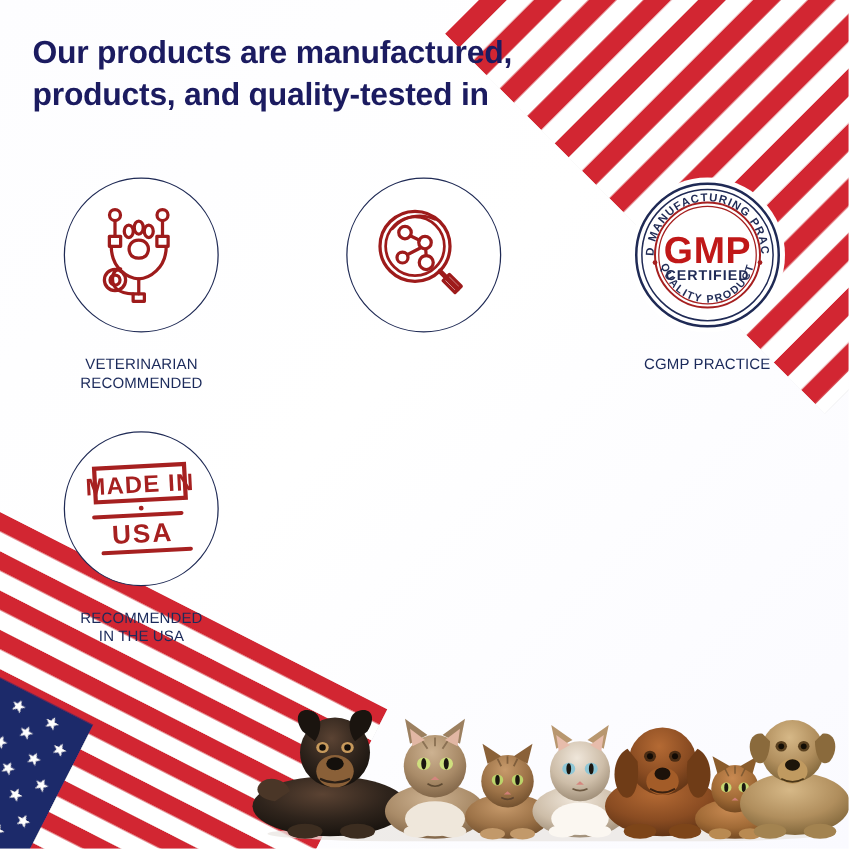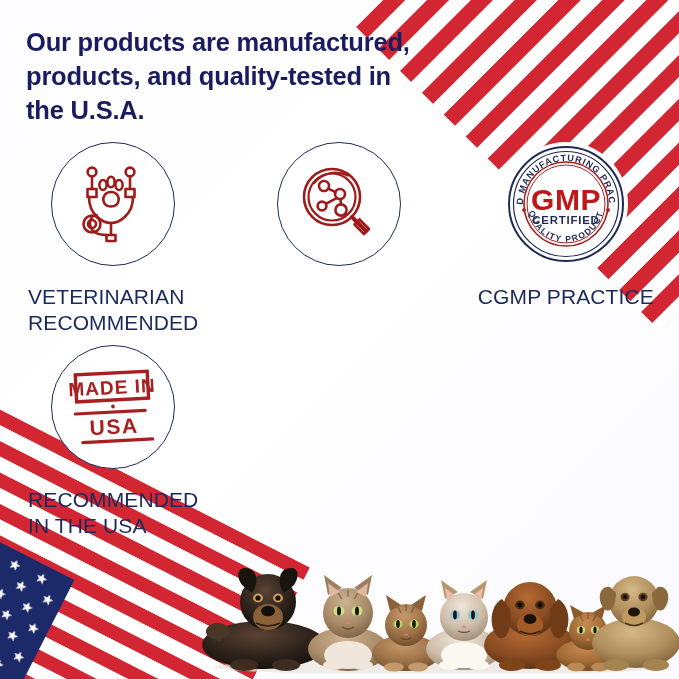--- a/index.html
+++ b/index.html
@@ -58,22 +58,23 @@
     width:124px;height:124px;border-radius:50%;
     border:1.6px solid #1f2a55;
     background:#fff;
     display:flex;align-items:center;justify-content:center;
     box-sizing:border-box;
   }
   .disc.plain{border:none;}
   .cap{
     margin-top:18px;
     color:#1b2a5b;
-    font-size:21px;
+    font-size:12px;
     line-height:1.26;
+    text-align:center;
     letter-spacing:0.1px;
     white-space:pre-line;
   }
 
   
   .pets{
     position:absolute;left:196px;bottom:6px;
     width:486px;height:128px;
   }
 </style>
@@ -191,21 +192,20 @@
           <use href="#star5" x="106" y="260"></use>
         <use href="#star5" x="136" y="260"></use>
           <use href="#star5" x="166" y="260"></use>
       </g>
     </g>
   </svg>
 
   <div class="headline">
     <div>Our products are manufactured,</div>
     <div>products, and quality-tested in</div>
-    <div>the U.S.A.</div>
   </div>
 
   <div class="grid">
 
     <div class="cell">
       <div class="disc">
         <svg width="86" height="86" viewBox="0 0 86 86">
           <g fill="none" stroke="#9e1b1b" stroke-width="2.6" stroke-linecap="round" stroke-linejoin="round">
             <circle cx="22" cy="11" r="4.4"></circle>
             <circle cx="60" cy="11" r="4.4"></circle>

